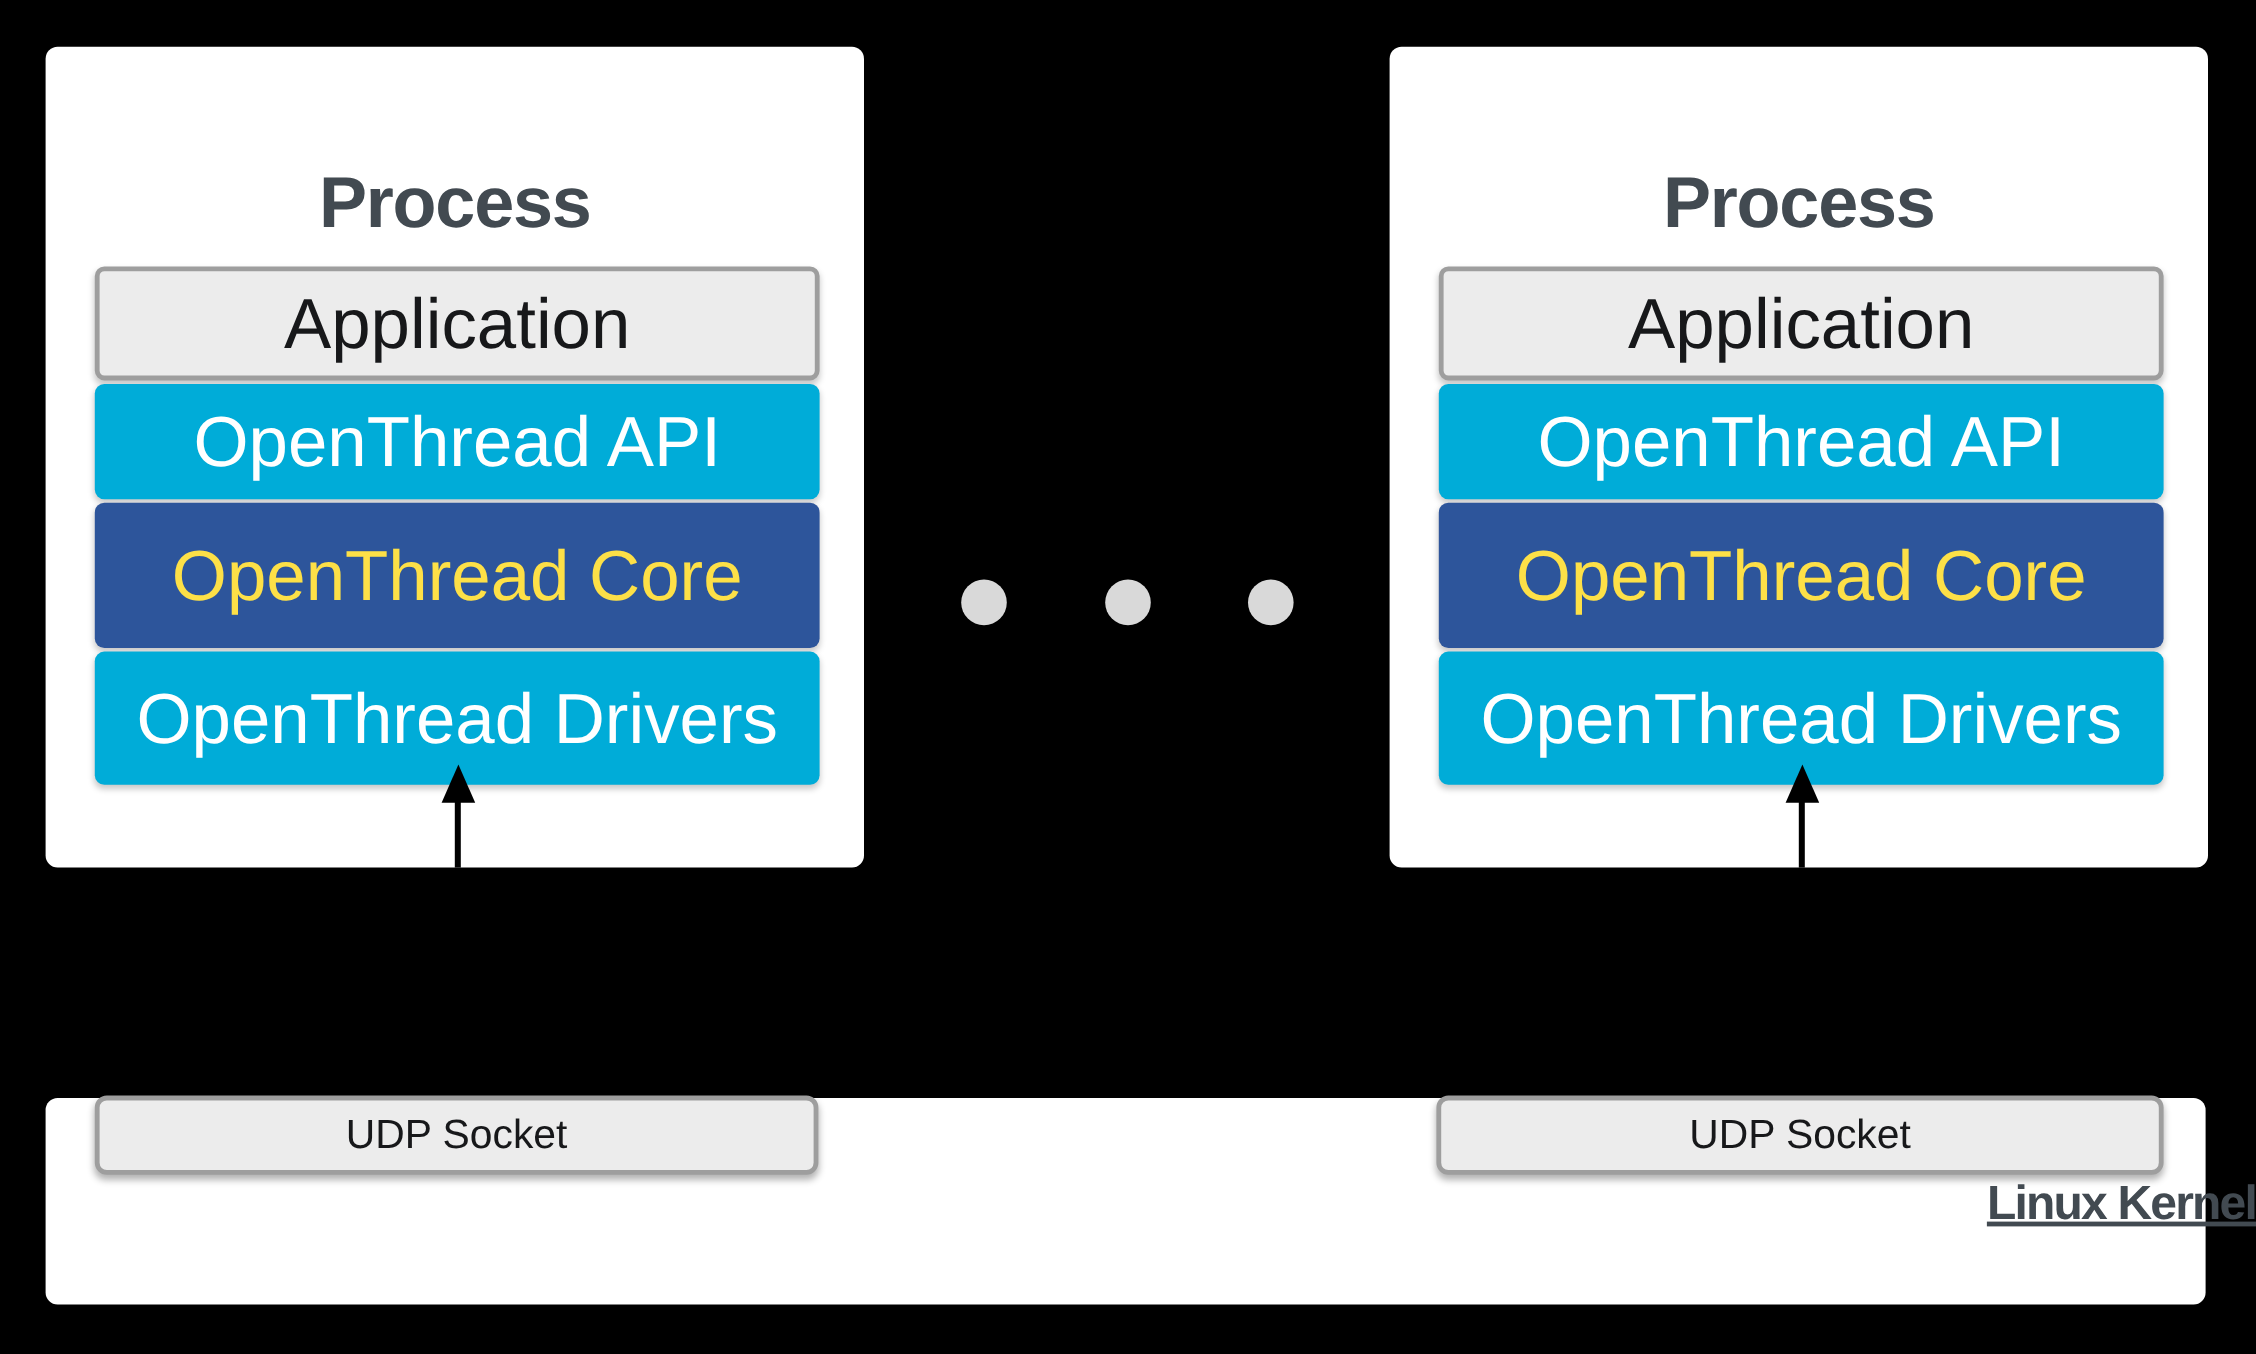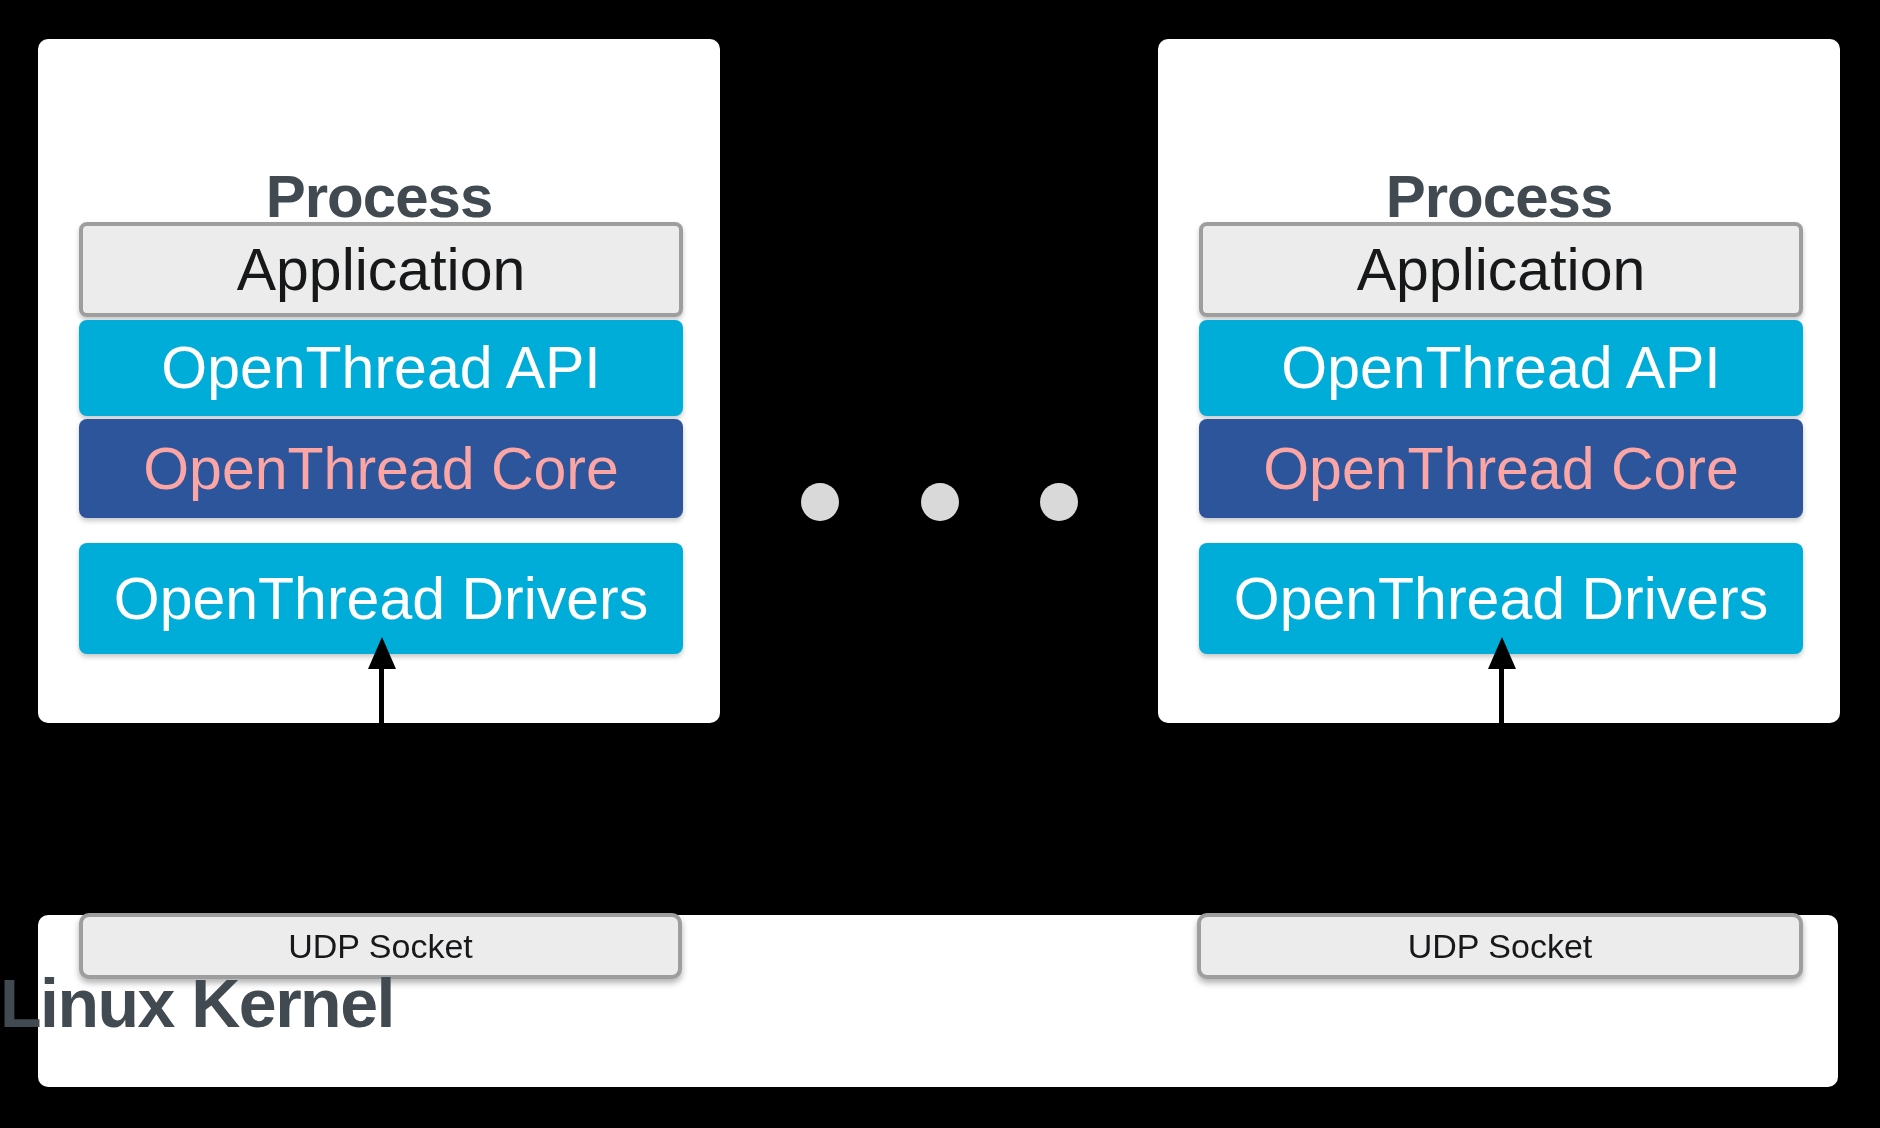--- a/index.html
+++ b/index.html
@@ -13,53 +13,54 @@
   
   .process-panel{
     position:absolute;top:39px;width:682px;height:684px;
     background:var(--panel,#fff);border-radius:10px;
   }
   .process-panel.left{left:38px;}
   .process-panel.right{left:1158px;}
   .process-title{
     position:absolute;top:100px;left:0;width:100%;
     text-align:center;font-size:60px;line-height:60px;font-weight:bold;
-    letter-spacing:-1px;color:var(--title-text,#424a51);margin-top:28px;
+    letter-spacing:-1px;color:var(--title-text,#424a51);
   }
   
   .layer{
     position:absolute;left:41px;width:604px;
     border-radius:8px;display:flex;align-items:center;justify-content:center;
     font-size:59px;box-sizing:border-box;
     box-shadow:0 3px 5px rgba(0,0,0,0.22);
   }
   .layer-app{top:183px;height:95px;background:var(--gray-fill,#ececec);
     border:4px solid var(--gray-border,#9e9e9e);color:var(--dark-text,#17181a);}
   .layer-api{top:281px;height:96px;background:var(--cyan,#00acd8);color:#fff;justify-content:center;}
-  .layer-core{top:380px;height:99px;background:var(--blue,#2d559b);color:#fca5a5;}
+  .layer-core{top:380px;height:121px;background:var(--blue,#2d559b);color:#fde047;}
   .layer-drivers{top:504px;height:111px;background:var(--cyan,#00acd8);color:#fff;}
   
   .arrow{position:absolute;left:330px;top:598px;width:28px;height:86px;}
   .arrow-head{position:absolute;top:0;left:0;width:0;height:0;
     border-left:14px solid transparent;border-right:14px solid transparent;
     border-bottom:32px solid #000;}
   .arrow-shaft{position:absolute;left:11px;top:28px;width:5px;height:58px;background:#000;}
   
   .dot{position:absolute;top:483px;width:38px;height:38px;border-radius:50%;
     background:var(--dot,#d9d9d9);}
   .dot.d1{left:801px;} .dot.d2{left:921px;} .dot.d3{left:1040px;}
   
   .kernel-band{
     position:absolute;left:38px;top:915px;width:1800px;height:172px;
     background:var(--panel,#fff);border-radius:10px;
   }
   .kernel-title{
-    position:absolute;left:0;top:975px;width:1880px;text-align:left;
-    font-size:68px;line-height:56px;font-weight:bold;letter-spacing:-1.5px;
+    position:absolute;left:0;top:975px;width:1880px;text-align:right;
+    font-size:40px;line-height:56px;font-weight:bold;letter-spacing:-1.5px;
     color:var(--title-text,#424a51);
+    text-decoration:underline;
   }
   .udp-box{
     position:absolute;top:913px;height:66px;
     background:var(--gray-fill,#ececec);
     border:4px solid var(--gray-border,#9e9e9e);border-radius:10px;
     box-sizing:border-box;display:flex;align-items:center;justify-content:center;
     font-size:34px;color:var(--dark-text,#17181a);
     box-shadow:0 4px 6px rgba(0,0,0,0.3);
     text-align:center;
   }

